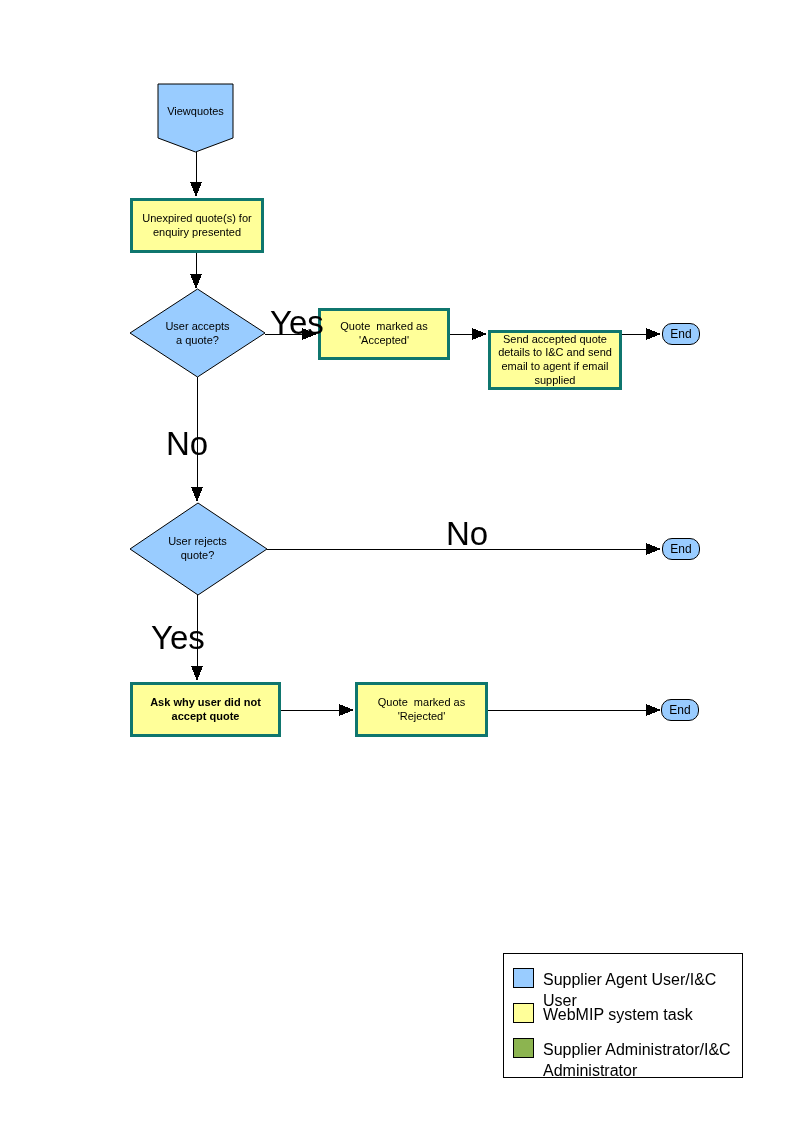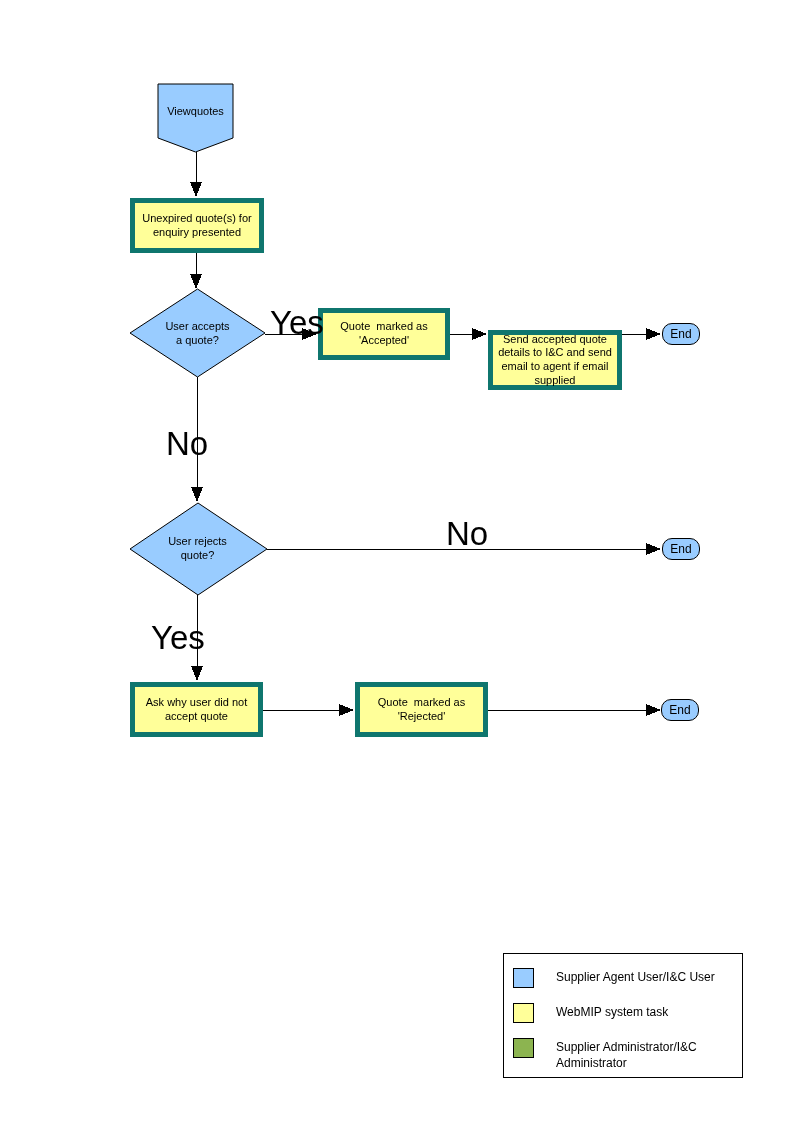--- a/index.html
+++ b/index.html
@@ -6,51 +6,51 @@
   .page {
     position:relative; width:794px; height:1123px; background:#ffffff;
     font-family:"Liberation Sans", sans-serif; color:#000; overflow:hidden;
   }
   .layer { position:absolute; left:0; top:0; }
   .node-label {
     position:absolute; display:flex; align-items:center; justify-content:center;
     text-align:center; font-size:11px; line-height:1.25; white-space:pre-wrap;
   }
   .process {
-    position:absolute; box-sizing:border-box; border:5px solid #0f766e;
+    position:absolute; box-sizing:border-box; border:3px solid #0f766e;
     display:flex; align-items:center; justify-content:center;
     text-align:center; font-size:11px; line-height:1.25; white-space:pre-wrap;
     padding:0 4px;
   }
   .terminator {
     position:absolute; box-sizing:border-box; border:1px solid #000; border-radius:10px;
     display:flex; align-items:center; justify-content:center; font-size:12px;
   }
   .edge-label { position:absolute; font-size:33px; line-height:1; }
   .legend {
     position:absolute; left:503px; top:953px; width:240px; height:125px;
     box-sizing:border-box; border:1px solid #000; background:#fff;
   }
   .legend-row { position:absolute; left:9px; display:flex; align-items:flex-start; }
   .legend-swatch {
     width:21px; height:20px; box-sizing:border-box; border:1px solid #000; flex:0 0 auto;
   }
   .legend-label {
-    margin-left:22px; margin-top:2px; font-size:12px; line-height:1.3; white-space:pre-line;
+    margin-left:9px; margin-top:2px; font-size:16px; line-height:1.3; white-space:pre-line;
   }
   
   .n-start   { left:158px; top:85px;  width:75px;  height:54px; }
   .n-box1    { left:130px; top:198px; width:134px; height:55px; }
   .n-d1      { left:162px; top:290px; width:71px;  height:87px; }
   .n-box2    { left:318px; top:308px; width:132px; height:52px; }
   .n-box3    { left:488px; top:305px; width:134px; height:60px;margin-top:25px; }
   .n-end1    { left:662px; top:323px; width:38px;  height:22px; }
   .n-d2      { left:162px; top:503px; width:71px;  height:92px; }
   .n-end2    { left:662px; top:538px; width:38px;  height:22px; }
-  .n-box4    { left:130px; top:682px; width:133px; height:55px; }
+  .n-box4    { left:130px; top:682px; width:151px; height:55px;font-weight:bold; }
   .n-box5    { left:355px; top:682px; width:133px; height:55px; }
   .n-end3    { left:661px; top:699px; width:38px;  height:22px; }
   
   .e-yes1 { left:270px; top:306px; }
   .e-no1  { left:166px; top:427px; }
   .e-no2  { left:446px; top:517px; }
   .e-yes2 { left:151px; top:621px; }
   .lr1 { top:14px; }
   .lr2 { top:49px; }
   .lr3 { top:84px; }

